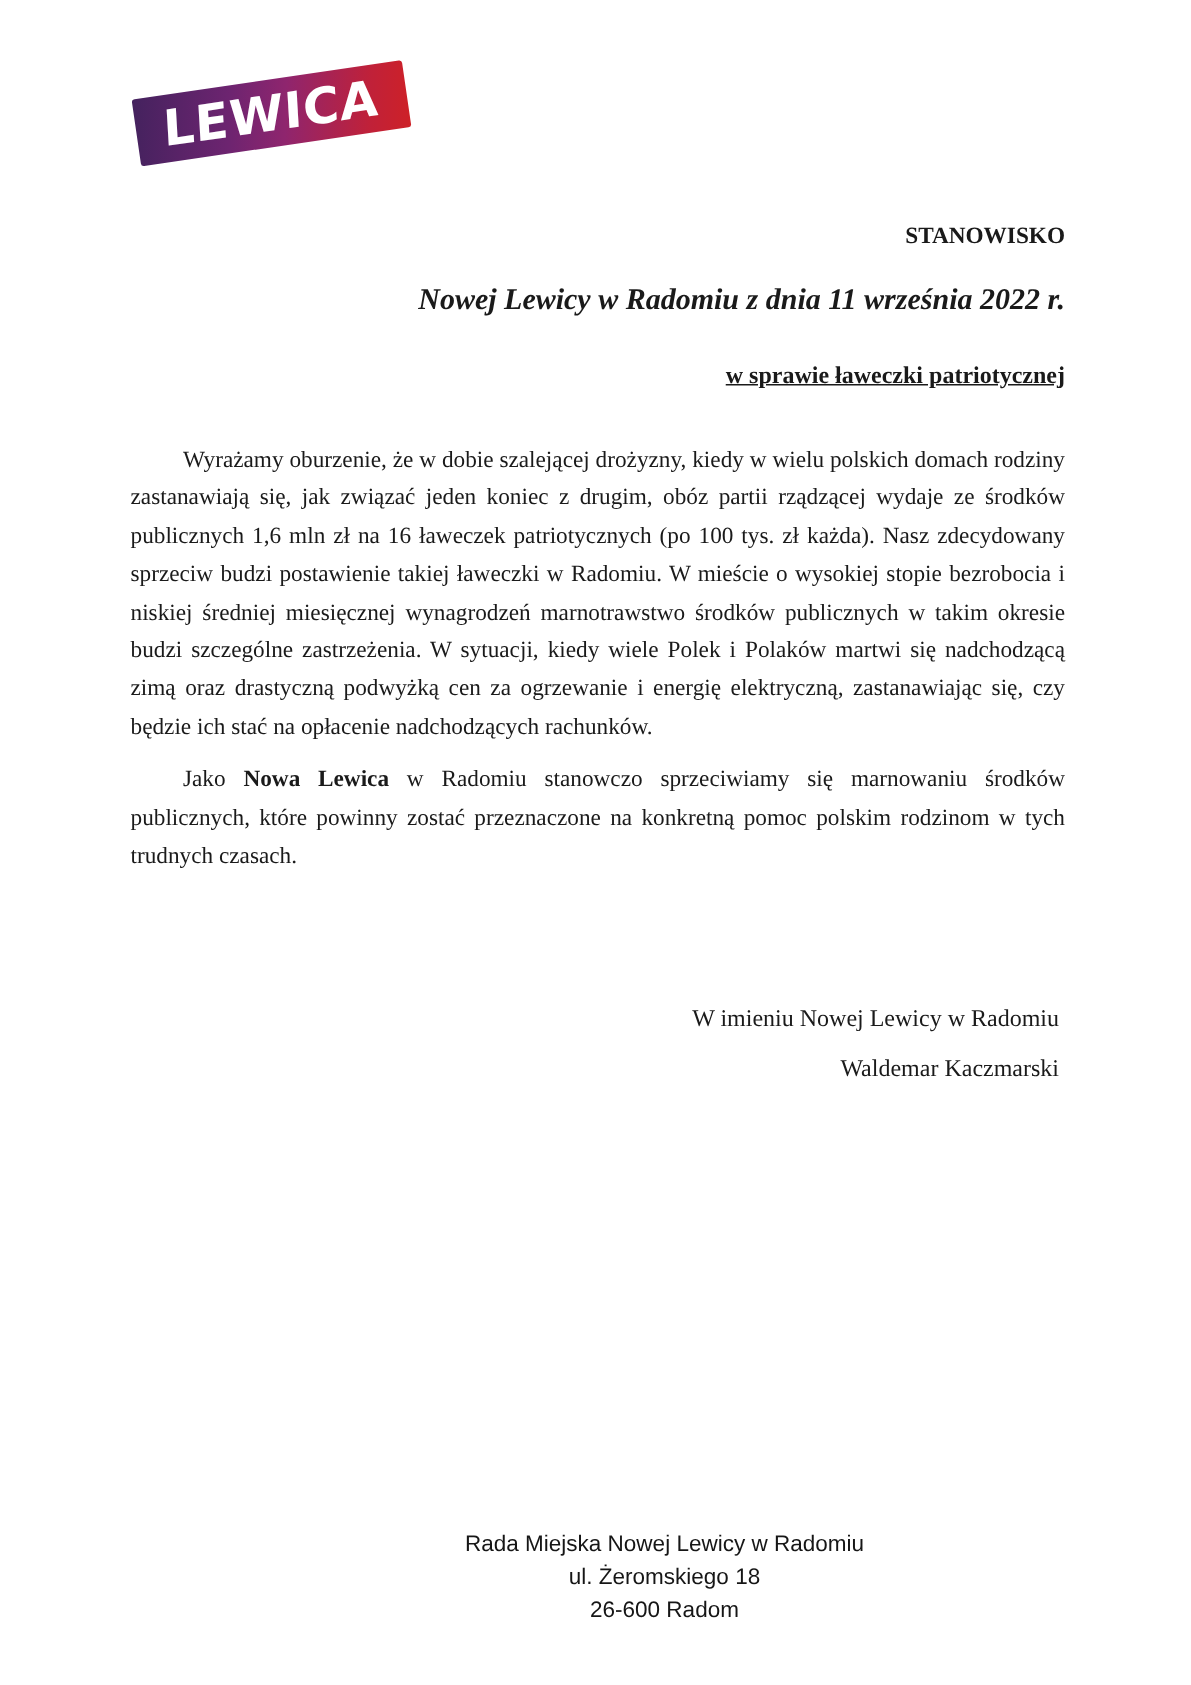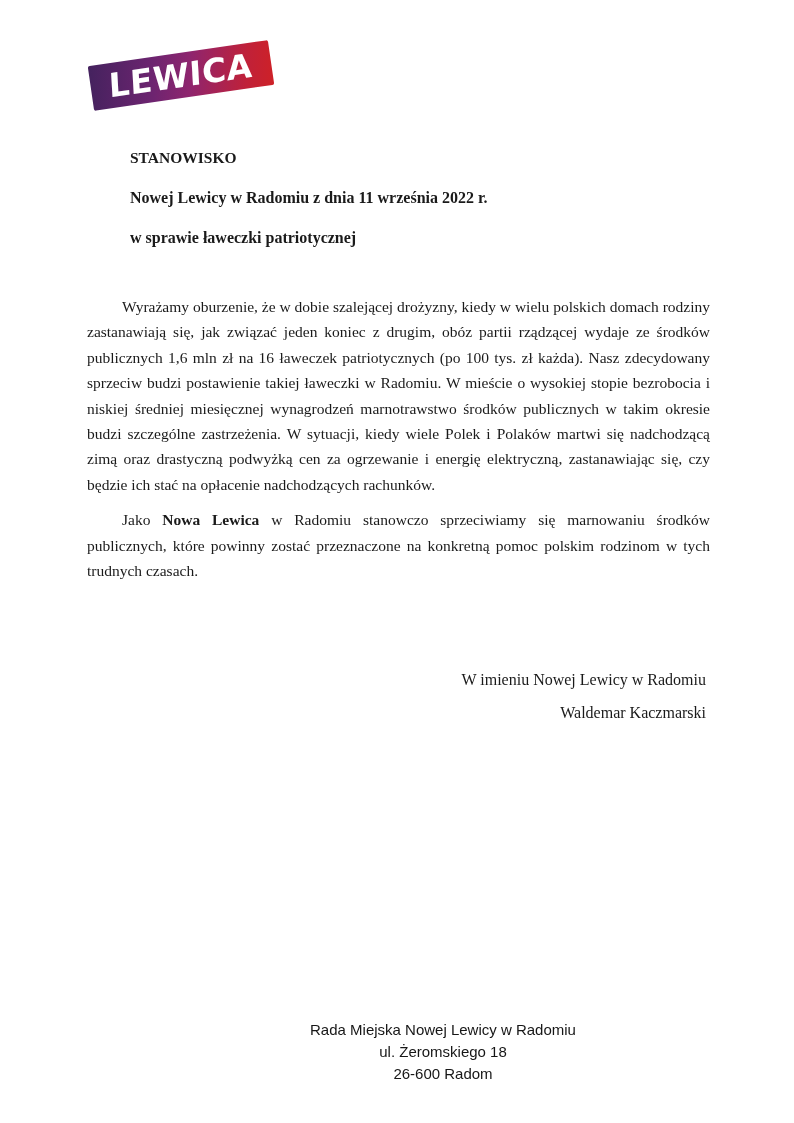--- a/index.html
+++ b/index.html
@@ -42,26 +42,26 @@
     user-select: none;
   }
 
   
   .heading {
     position: absolute;
     left: 87px;
     width: 623px;
     padding-left: 43px;
     box-sizing: border-box;
-    text-align: left;
+    text-align: right;
     font-weight: bold;
   }
   .h-title   { top: 149px; font-size: 15.5px; }
-  .h-sub1    { top: 189px; font-size: 16px; }
-  .h-sub2    { top: 229px; font-size: 16px; }
+  .h-sub1    { top: 189px; font-size: 20px; font-style: italic; }
+  .h-sub2    { top: 242px; font-size: 16px; text-decoration: underline; }
 
   
   .body-text {
     position: absolute;
     left: 87px;
     top: 294px;
     width: 623px;
     font-size: 15.5px;
     line-height: 25.4px;
     text-align: justify;

